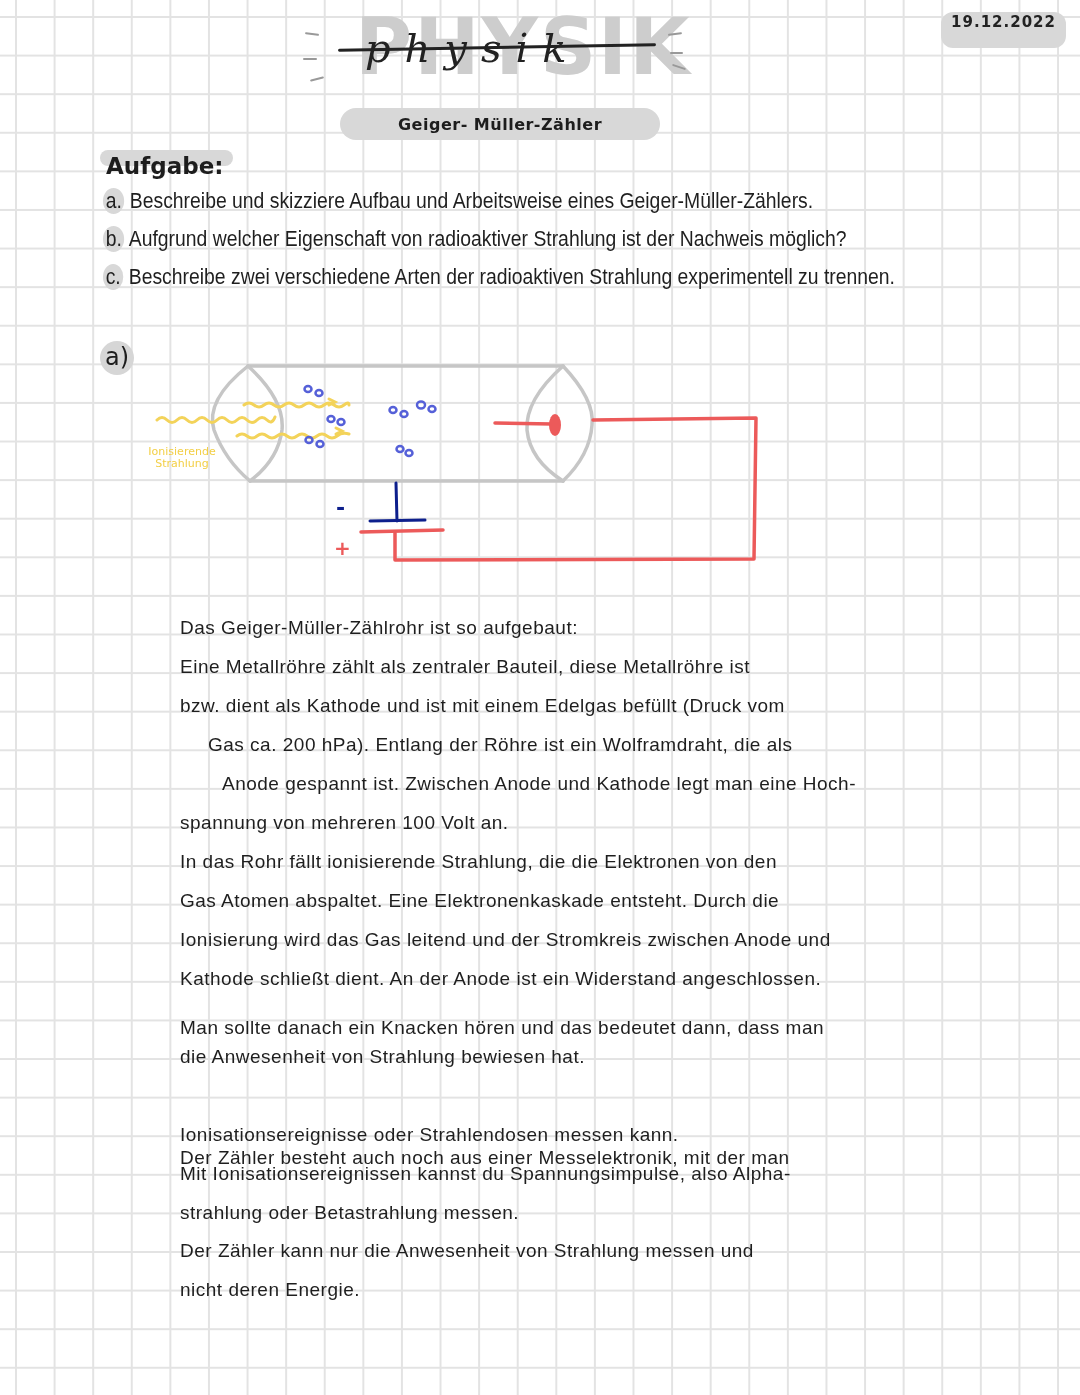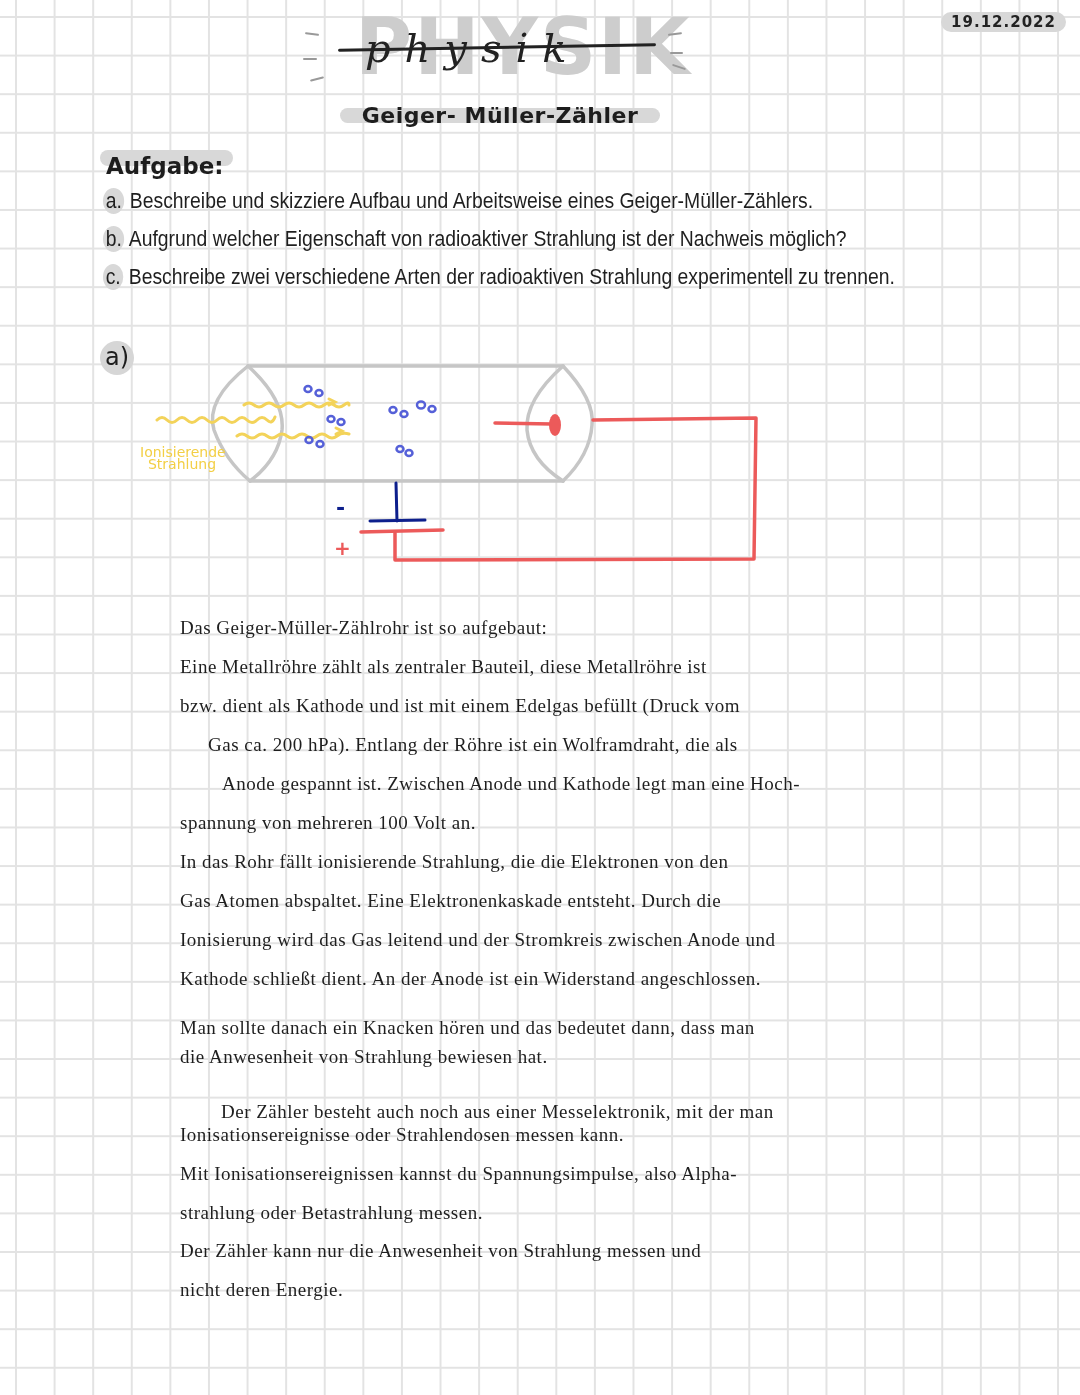--- a/index.html
+++ b/index.html
@@ -20,46 +20,46 @@
     left:355px; top:8px; font-family:"DejaVu Sans", sans-serif; font-weight:bold;
     font-size:78px; letter-spacing:2px; color:#cdcdcd; line-height:1;
   }
   .title-fg {
     left:365px; top:28px; font-family:"DejaVu Serif", serif; font-style:italic;
     font-size:40px; letter-spacing:14px; color:#222; line-height:1;
   }
   .title-strike { left:338px; top:46px; width:318px; height:3px; background:#222; border-radius:2px; transform:rotate(-1deg); }
   .dash { height:2px; background:#999; border-radius:1px; }
   .subtitle {
-    left:340px; top:108px; width:320px; height:15px; background:#d8d8d8; border-radius:16px;
-    font-family:"DejaVu Sans", sans-serif; font-size:22px; font-weight:bold; color:#1d1d1d;
+    left:340px; top:108px; width:320px; height:32px; background:#d8d8d8; border-radius:16px;
+    font-family:"DejaVu Sans", sans-serif; font-size:16px; font-weight:bold; color:#1d1d1d;
     display:flex; align-items:center; justify-content:center; letter-spacing:0.5px;
   }
   .date {
     right:14px; top:12px; background:#d8d8d8; border-radius:12px; padding:0 10px;
-    font-size:15px; font-weight:bold; color:#222; height:20px; line-height:20px; letter-spacing:1px;
+    font-size:15px; font-weight:bold; color:#222; height:36px; line-height:20px; letter-spacing:1px;
   }
   .task-heading {
     left:100px; top:150px; background:#d8d8d8; border-radius:16px; padding:0 10px 0 6px;
     font-size:23px; font-weight:bold; color:#1d1d1d; height:16px; line-height:32px;
   }
   .task-line {
     left:103px; font-family:"Liberation Sans Narrow","Liberation Sans", sans-serif; font-size:22px;
     color:#1f1f1f; white-space:nowrap; transform-origin:left center; transform:scaleX(0.88);
   }
   .task-letter { display:inline-block; background:#d8d8d8; border-radius:50%; padding:0 3px; }
   .a-marker {
     left:100px; top:341px; width:34px; height:34px; border-radius:50%; background:#d6d6d6;
     font-size:24px; line-height:32px; text-align:center; color:#1d1d1d;
   }
   .ion-label {
-    left:140px; top:446px; font-size:14px; line-height:12px; color:#f3cf45; text-align:center; width:84px;
+    left:140px; top:446px; font-size:11px; line-height:12px; color:#f3cf45; text-align:center; width:84px;
   }
   .body-line {
-    left:180px; font-family:Liberation Serif, serif; font-size:19px; color:#1e1e1e; white-space:nowrap;
+    left:180px; font-family:Liberation Sans, sans-serif; font-size:19px; color:#1e1e1e; white-space:nowrap;
     letter-spacing:0.5px;
     text-align:right;
   }
 </style>
 </head>
 <body>
 
 <div class="abs title-bg">PHYSIK</div>
 <div class="abs title-fg">physik</div>
 <div class="abs title-strike"></div>
@@ -141,18 +141,18 @@
 <div class="abs body-line" style="top:695px;">bzw. dient als Kathode und ist mit einem Edelgas befüllt (Druck vom</div>
 <div class="abs body-line" style="top:734px;margin-left:28px;">Gas ca. 200 hPa). Entlang der Röhre ist ein Wolframdraht, die als</div>
 <div class="abs body-line" style="top:773px;margin-left:42px;">Anode gespannt ist. Zwischen Anode und Kathode legt man eine Hoch-</div>
 <div class="abs body-line" style="top:812px;">spannung von mehreren 100 Volt an.</div>
 <div class="abs body-line" style="top:851px;">In das Rohr fällt ionisierende Strahlung, die die Elektronen von den</div>
 <div class="abs body-line" style="top:890px;">Gas Atomen abspaltet. Eine Elektronenkaskade entsteht. Durch die</div>
 <div class="abs body-line" style="top:929px;">Ionisierung wird das Gas leitend und der Stromkreis zwischen Anode und</div>
 <div class="abs body-line" style="top:968px;">Kathode schließt dient. An der Anode ist ein Widerstand angeschlossen.</div>
 <div class="abs body-line" style="top:1007px;margin-top:10px;">Man sollte danach ein Knacken hören und das bedeutet dann, dass man</div>
 <div class="abs body-line" style="top:1046px;">die Anwesenheit von Strahlung bewiesen hat.</div>
-<div class="abs body-line" style="top:1101px;margin-left:41px;">Der Zähler besteht auch noch aus einer Messelektronik, mit der man</div>
+<div class="abs body-line" style="top:1147px;">Der Zähler besteht auch noch aus einer Messelektronik, mit der man</div>
 <div class="abs body-line" style="top:1124px;">Ionisationsereignisse oder Strahlendosen messen kann.</div>
 <div class="abs body-line" style="top:1163px;">Mit Ionisationsereignissen kannst du Spannungsimpulse, also Alpha-</div>
 <div class="abs body-line" style="top:1202px;">strahlung oder Betastrahlung messen.</div>
 <div class="abs body-line" style="top:1240px;">Der Zähler kann nur die Anwesenheit von Strahlung messen und</div>
 <div class="abs body-line" style="top:1279px;">nicht deren Energie.</div>
 
 </body></html>

